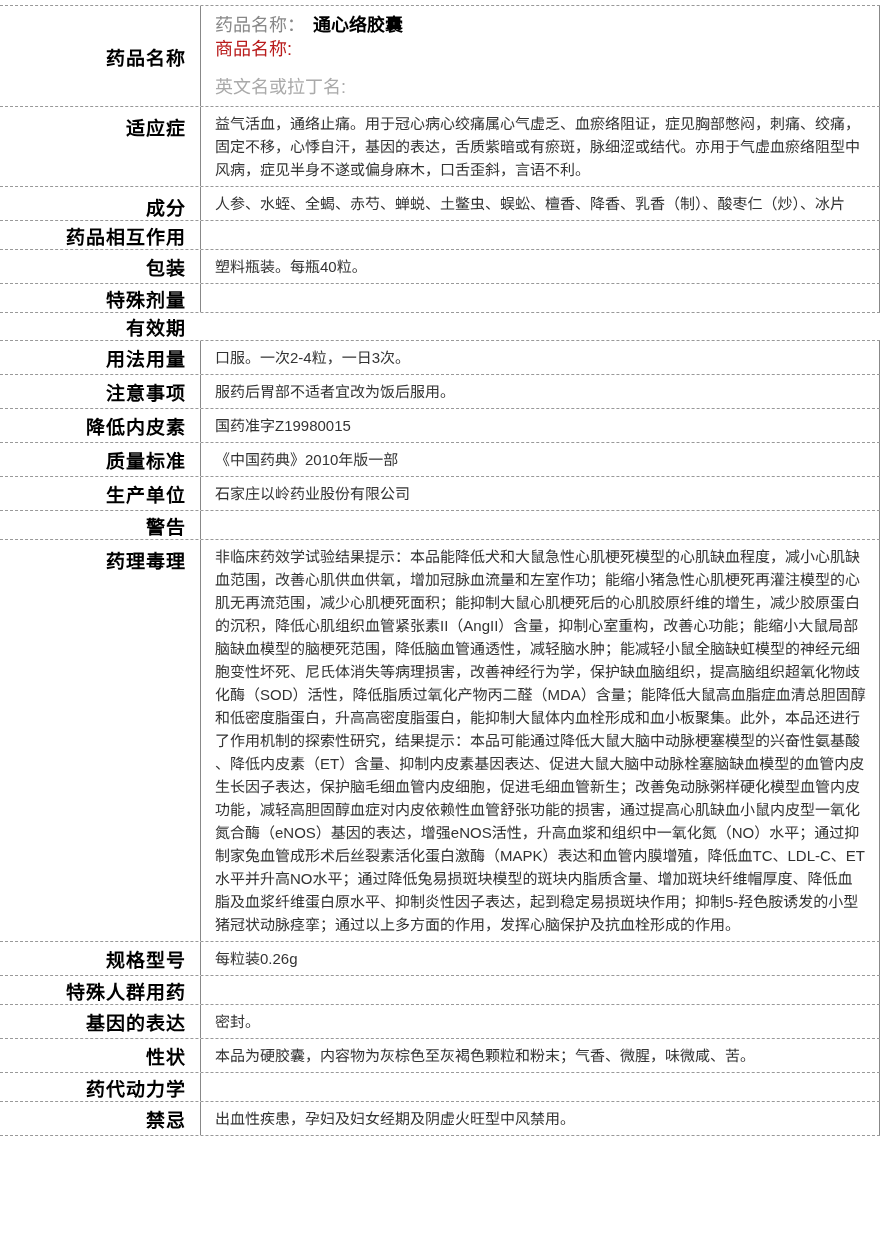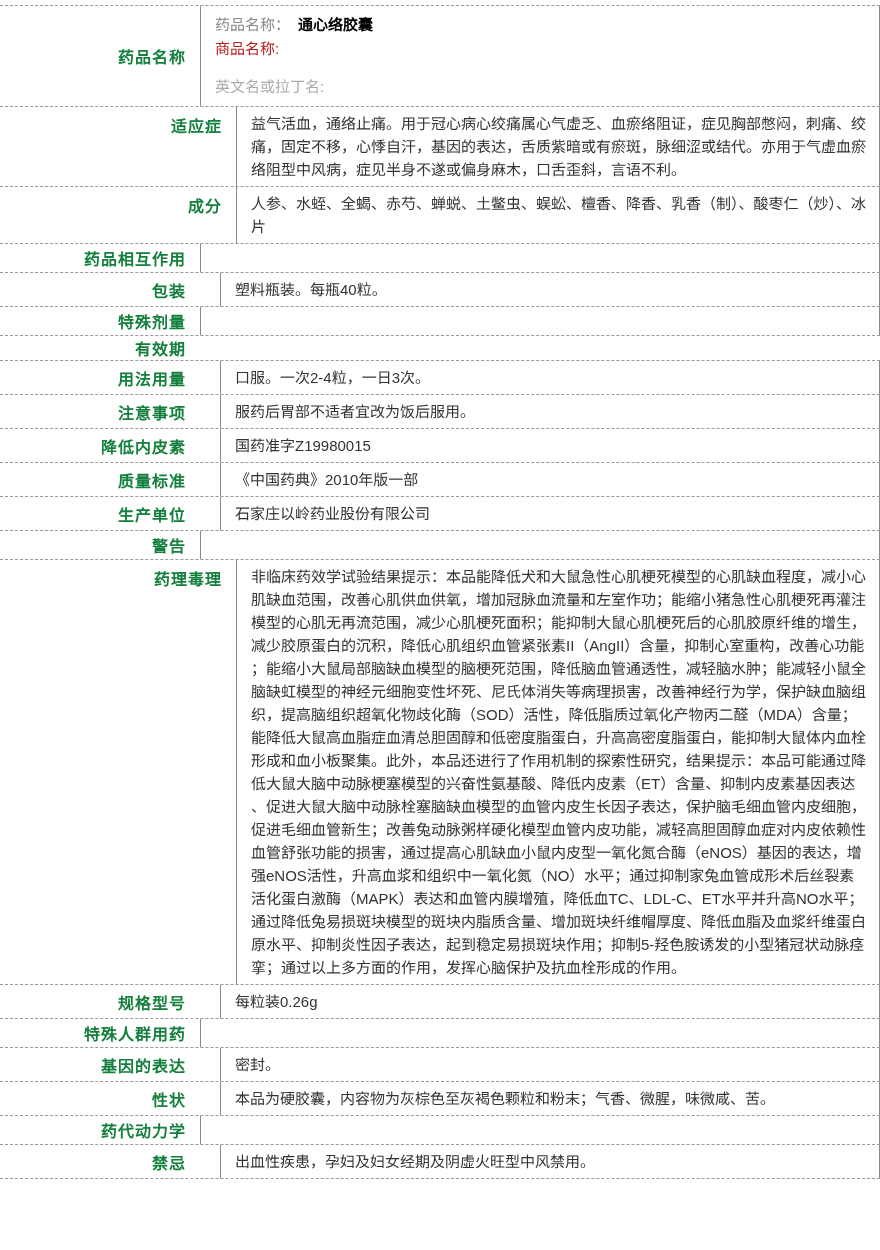--- a/index.html
+++ b/index.html
@@ -28,58 +28,56 @@
   }
   .label-cell {
     flex: 0 0 200px;
     width: 200px;
     box-sizing: border-box;
     padding: 0 14px 0 0;
     display: flex;
     justify-content: flex-end;
     align-items: center;
     text-align: right;
-    font-size: 16px;
+    font-size: 19px;
     font-weight: bold;
-    color: #15803d;
+    color: #000000;
     letter-spacing: 1px;
   }
   .row.top .label-cell {
     align-items: flex-start;
     padding-top: 6px;
-    margin-left: 36px;
   }
   .value-cell {
     flex: 1 1 auto;
     box-sizing: border-box;
     border-left: 1px solid #888888;
     border-right: 1px solid #888888;
     padding: 5px 12px 5px 14px;
     font-size: 15px;
     line-height: 23px;
     color: #333333;
     word-break: break-all;
     line-break: anywhere;
   }
   .value-cell.single {
     min-height: 33px;
     display: flex;
     align-items: center;
-    margin-left: 20px;
   }
   .value-cell.empty {
     min-height: 28px;
   }
   .value-cell.name-cell {
     padding-top: 7px;
     padding-bottom: 7px;
   }
   .name-line {
     line-height: 24px;
-    font-size: 15px;
+    font-size: 18px;
   }
   .name-line .sub-label {
     color: #888888;
   }
   .name-line .drug-name {
     color: #000000;
     font-weight: bold;
     margin-left: 8px;
   }
   .name-line.sub2 { color: #b91c1c; }

